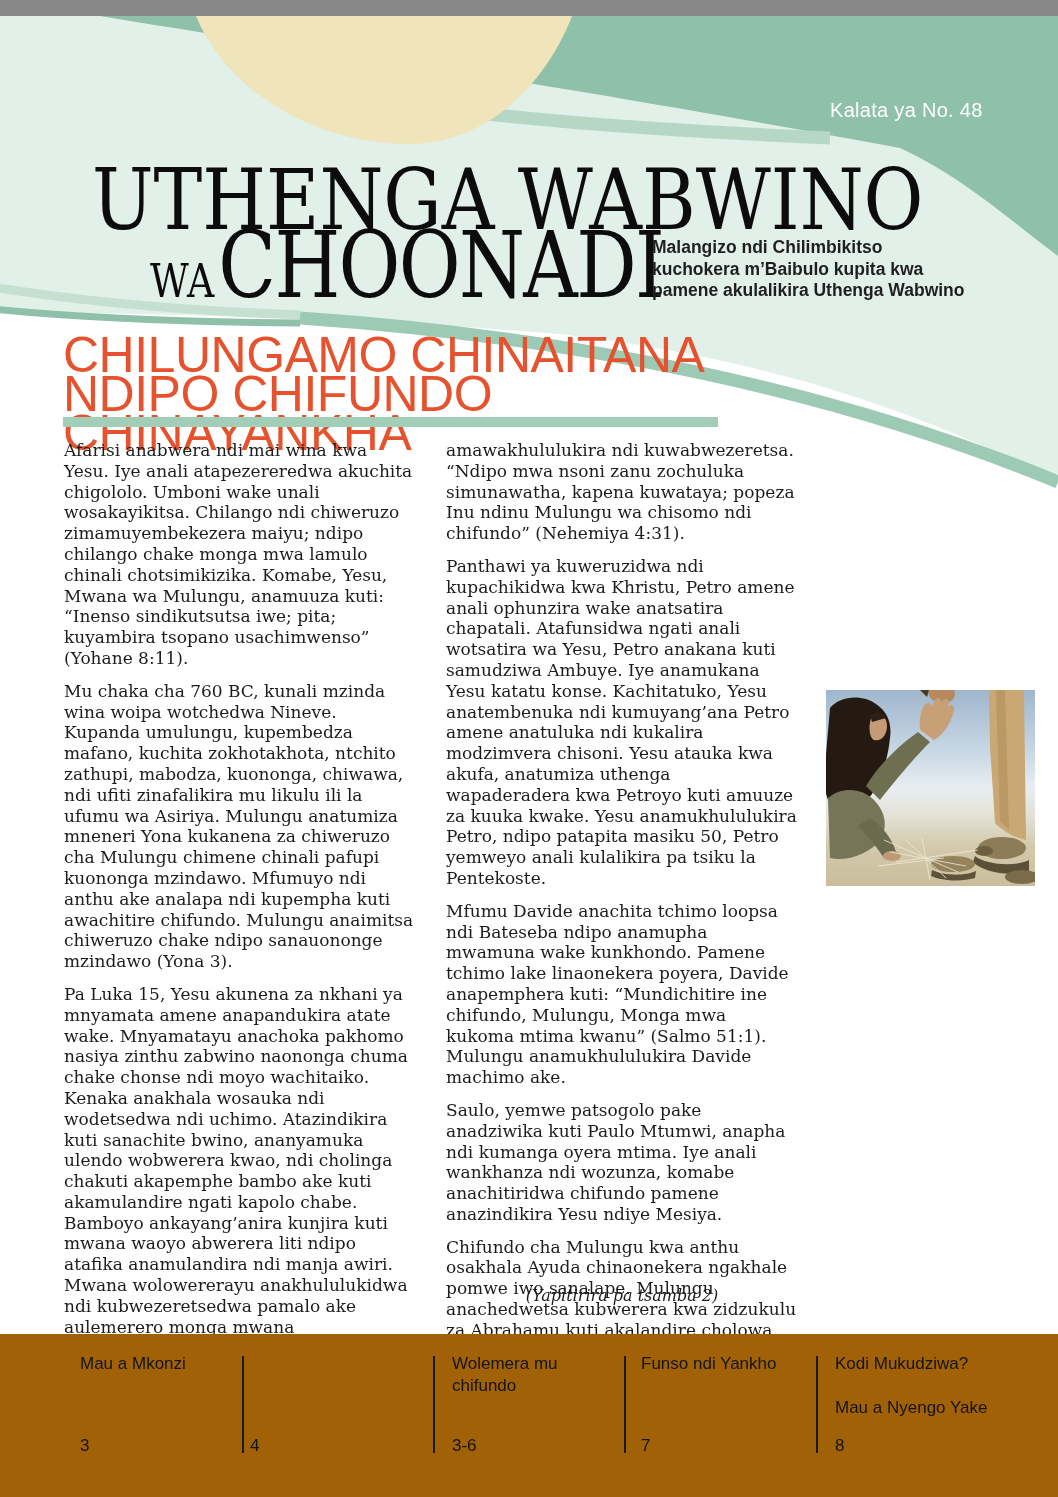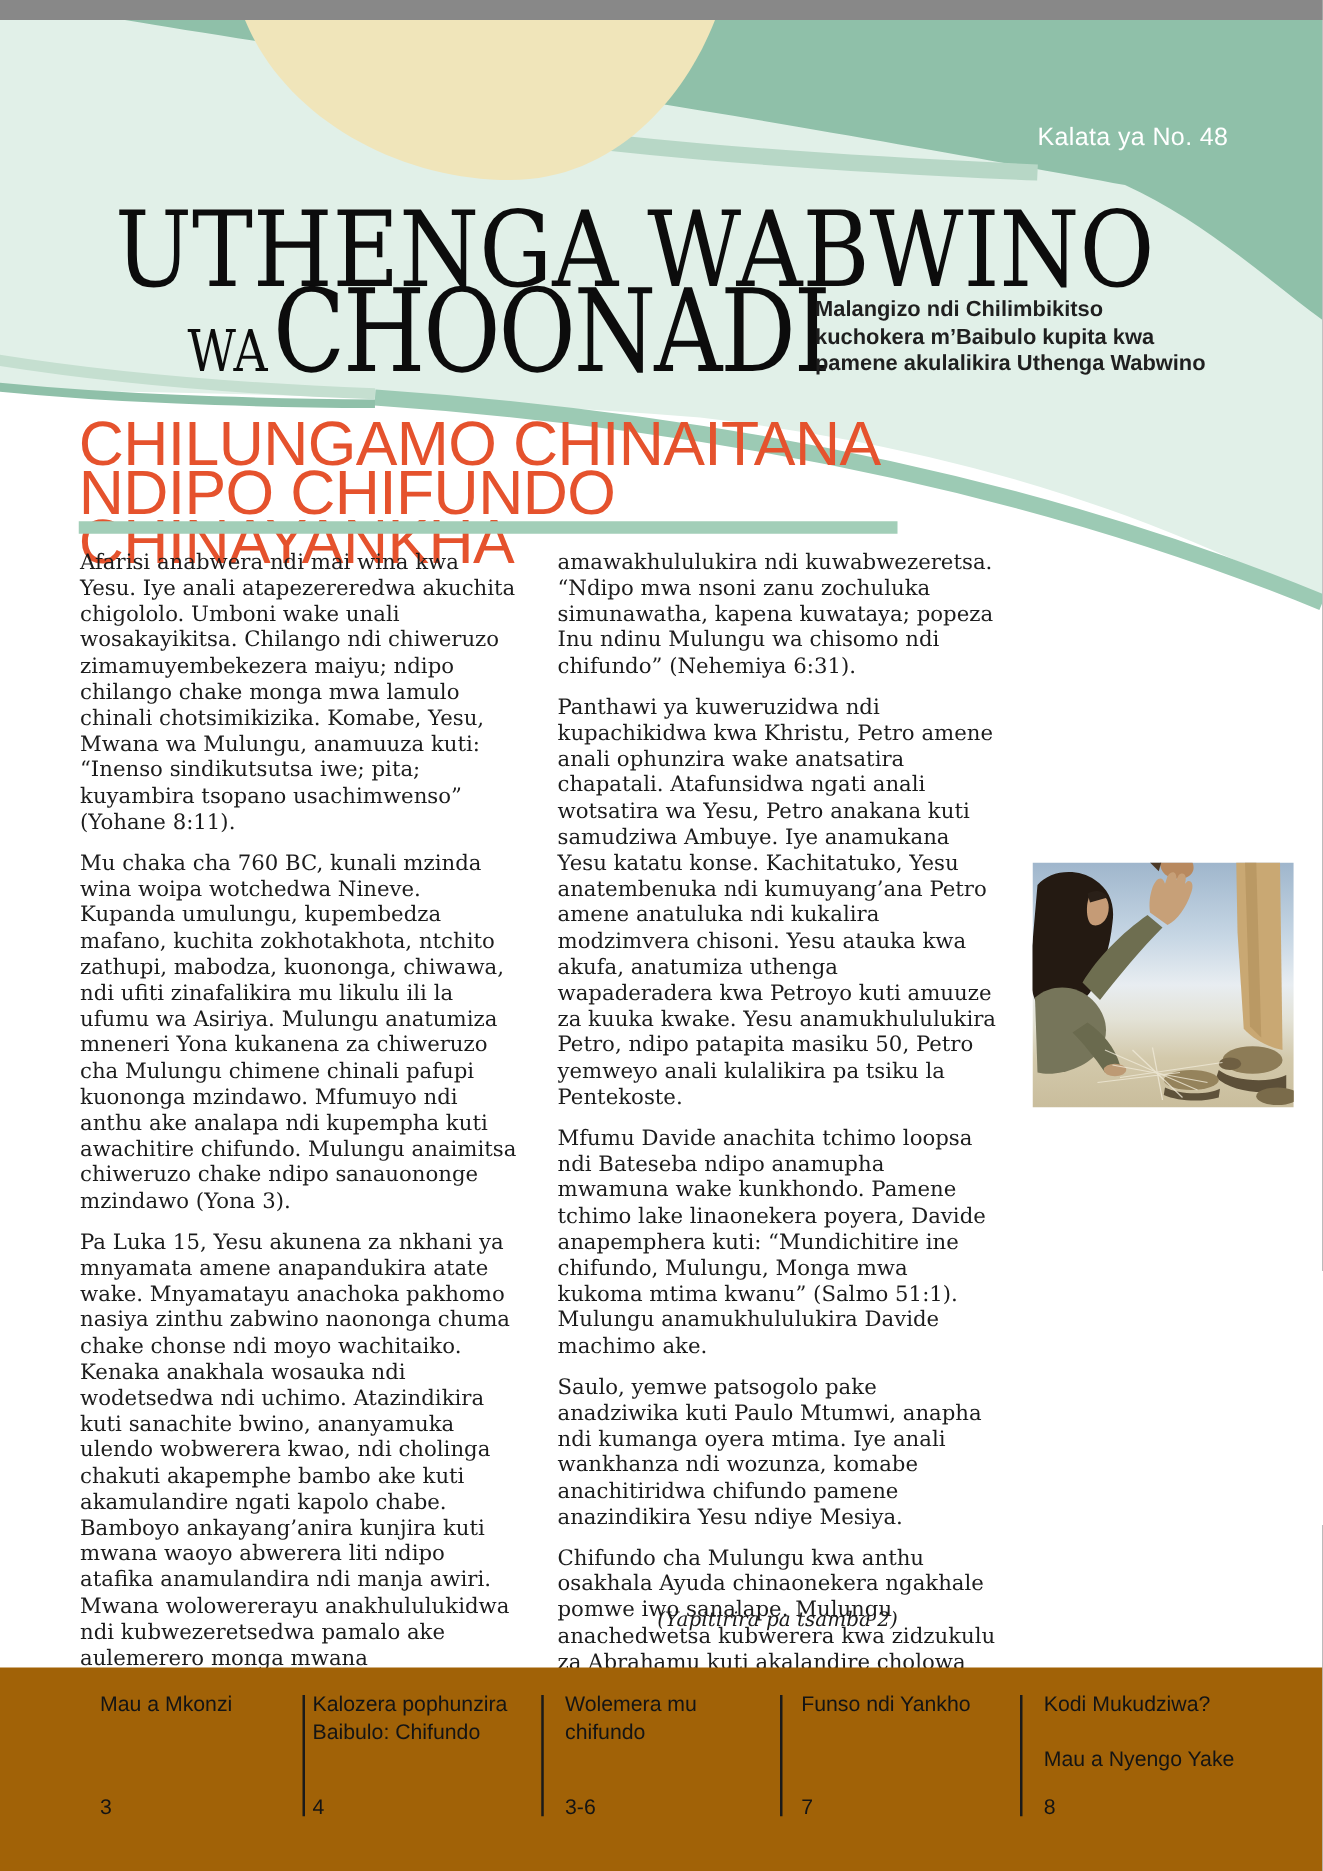--- a/index.html
+++ b/index.html
@@ -68,21 +68,21 @@
   <div class="divider"></div>
 
   <div class="col col1">
     <p>Afarisi anabwera ndi mai wina kwa Yesu. Iye anali atapezereredwa akuchita chigololo. Umboni wake unali wosakayikitsa. Chilango ndi chiweruzo zimamuyembekezera maiyu; ndipo chilango chake monga mwa lamulo chinali chotsimikizika. Komabe, Yesu, Mwana wa Mulungu, anamuuza kuti: “Inenso sindikutsutsa iwe; pita; kuyambira tsopano usachimwenso” (Yohane 8:11).</p>
     <p>Mu chaka cha 760 BC, kunali mzinda wina woipa wotchedwa Nineve. Kupanda umulungu, kupembedza mafano, kuchita zokhotakhota, ntchito zathupi, mabodza, kuononga, chiwawa, ndi ufiti zinafalikira mu likulu ili la ufumu wa Asiriya. Mulungu anatumiza mneneri Yona kukanena za chiweruzo cha Mulungu chimene chinali pafupi kuononga mzindawo. Mfumuyo ndi anthu ake analapa ndi kupempha kuti awachitire chifundo. Mulungu anaimitsa chiweruzo chake ndipo sanauononge mzindawo (Yona 3).</p>
     <p>Pa Luka 15, Yesu akunena za nkhani ya mnyamata amene anapandukira atate wake. Mnyamatayu anachoka pakhomo nasiya zinthu zabwino naononga chuma chake chonse ndi moyo wachitaiko. Kenaka anakhala wosauka ndi wodetsedwa ndi uchimo. Atazindikira kuti sanachite bwino, ananyamuka ulendo wobwerera kwao, ndi cholinga chakuti akapemphe bambo ake kuti akamulandire ngati kapolo chabe. Bamboyo ankayang’anira kunjira kuti mwana waoyo abwerera liti ndipo atafika anamulandira ndi manja awiri. Mwana wolowererayu anakhululukidwa ndi kubwezeretsedwa pamalo ake aulemerero monga mwana wapakhomopo.</p>
     <p>Nthawi zambiri, ana a Israele ankakana kumvera Mulungu ndipo amatsatira njira zao zauchimo. Kawirikawirinso, Mulungu</p>
   </div>
 
   <div class="col col2">
-    <p>amawakhululukira ndi kuwabwezeretsa. “Ndipo mwa nsoni zanu zochuluka simunawatha, kapena kuwataya; popeza Inu ndinu Mulungu wa chisomo ndi chifundo” (Nehemiya 6:31).</p>
+    <p>amawakhululukira ndi kuwabwezeretsa. “Ndipo mwa nsoni zanu zochuluka simunawatha, kapena kuwataya; popeza Inu ndinu Mulungu wa chisomo ndi chifundo” (Nehemiya 4:31).</p>
     <p>Panthawi ya kuweruzidwa ndi kupachikidwa kwa Khristu, Petro amene anali ophunzira wake anatsatira chapatali. Atafunsidwa ngati anali wotsatira wa Yesu, Petro anakana kuti samudziwa Ambuye. Iye anamukana Yesu katatu konse. Kachitatuko, Yesu anatembenuka ndi kumuyang’ana Petro amene anatuluka ndi kukalira modzimvera chisoni. Yesu atauka kwa akufa, anatumiza uthenga wapaderadera kwa Petroyo kuti amuuze za kuuka kwake. Yesu anamukhululukira Petro, ndipo patapita masiku 50, Petro yemweyo anali kulalikira pa tsiku la Pentekoste.</p>
     <p>Mfumu Davide anachita tchimo loopsa ndi Bateseba ndipo anamupha mwamuna wake kunkhondo. Pamene tchimo lake linaonekera poyera, Davide anapemphera kuti: “Mundichitire ine chifundo, Mulungu, Monga mwa kukoma mtima kwanu” (Salmo 51:1). Mulungu anamukhululukira Davide machimo ake.</p>
     <p>Saulo, yemwe patsogolo pake anadziwika kuti Paulo Mtumwi, anapha ndi kumanga oyera mtima. Iye anali wankhanza ndi wozunza, komabe anachitiridwa chifundo pamene anazindikira Yesu ndiye Mesiya.</p>
     <p>Chifundo cha Mulungu kwa anthu osakhala Ayuda chinaonekera ngakhale pomwe iwo sanalape. Mulungu anachedwetsa kubwerera kwa zidzukulu za Abrahamu kuti akalandire cholowa chao m’dziko la Kanani chifukwa mphulupulu ya Aamori inali isanafike pachimake (Genesis 15:16).</p>
   </div>
 
   <div class="continuation">(Yapitirira pa tsamba 2)</div>
 
   <div class="photo">
     <svg viewBox="0 0 209 196" preserveAspectRatio="none" aria-hidden="true">
@@ -128,22 +128,20 @@
 
 
   <div class="footer">
     <div class="fsep s0"></div>
     <div class="fsep s1"></div>
     <div class="fsep s2"></div>
     <div class="fsep s3"></div>
 
     <div class="flabel c0">Mau a Mkonzi</div>
     <div class="fpage  c0">3</div>
-    <div class="flabel c1">Kalozera pophunzira
-Baibulo: Chifundo</div>
     <div class="fpage  c1">4</div>
     <div class="flabel c2">Wolemera mu
 chifundo</div>
     <div class="fpage  c2">3-6</div>
     <div class="flabel c3">Funso ndi Yankho</div>
     <div class="fpage  c3">7</div>
     <div class="flabel c4">Kodi Mukudziwa?
 
 Mau a Nyengo Yake</div>
     <div class="fpage  c4">8</div>

